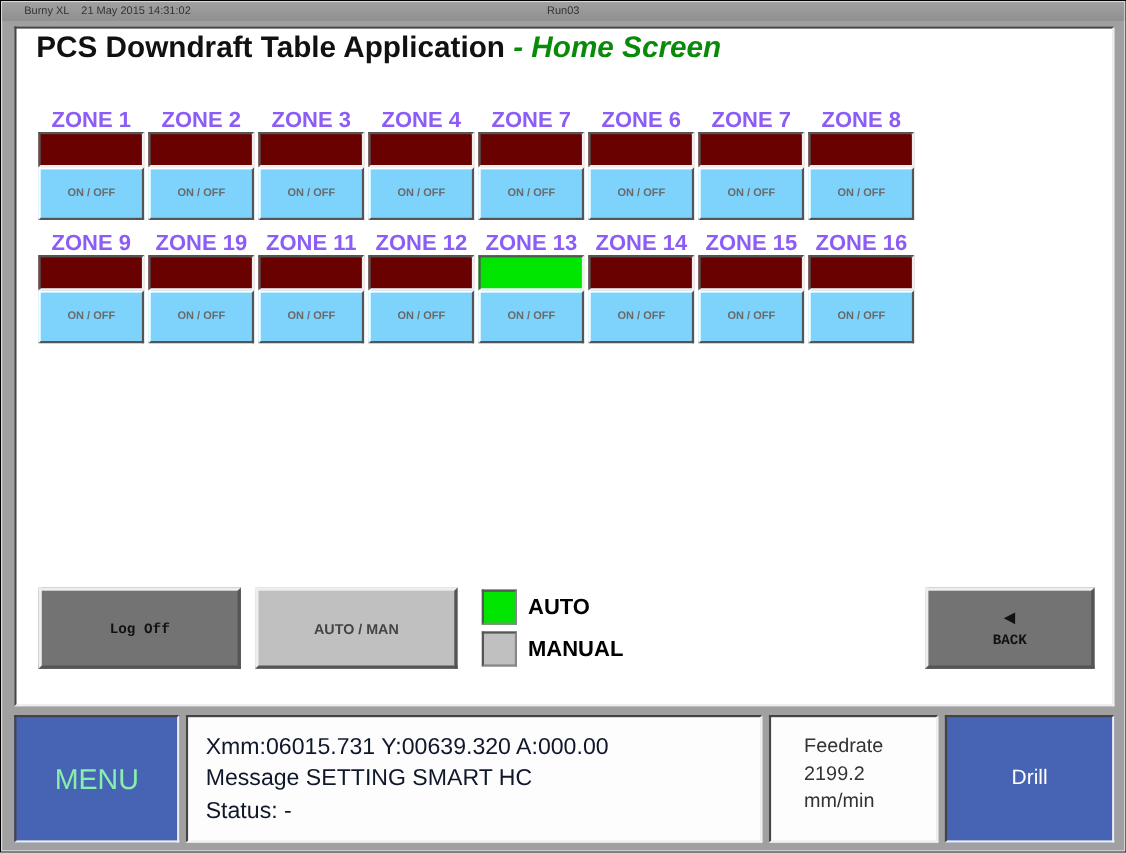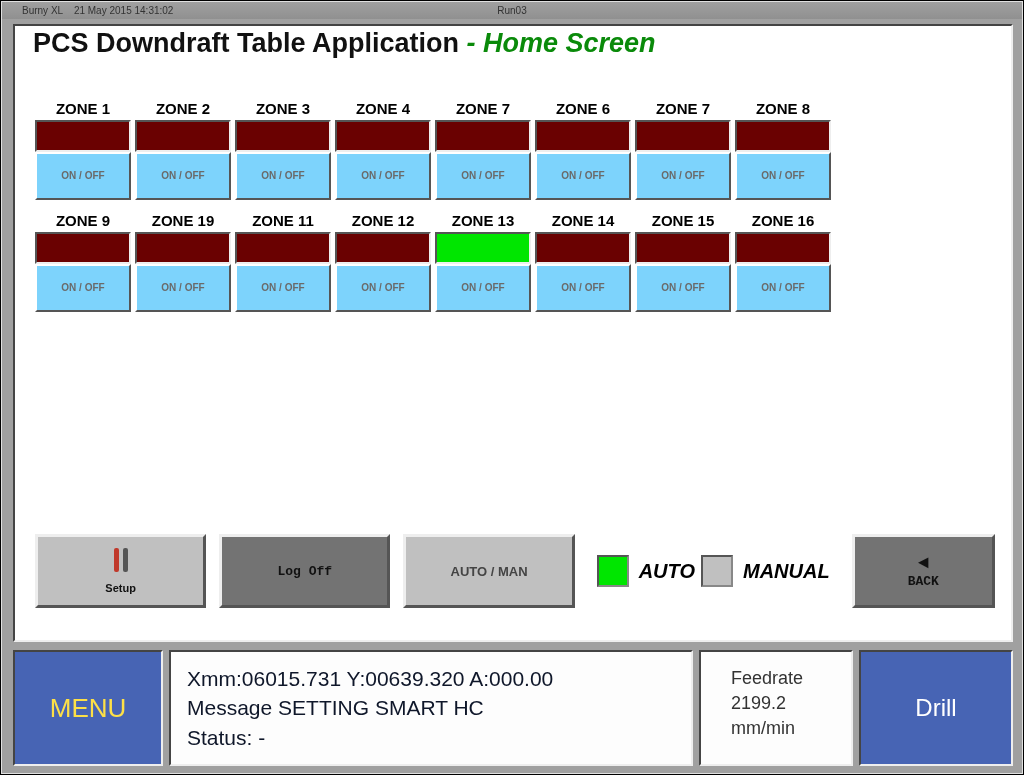--- a/index.html
+++ b/index.html
@@ -62,24 +62,24 @@
     position: absolute;
     left: 20px; top: 72px;
     width: 974px;
   }
   .zone-row { display: flex; margin-bottom: 10px; }
   .zone {
     width: 96px;
     margin-right: 4px;
   }
   .zone-label {
-    font-size: 15px;
+    font-size: 20px;
     font-weight: bold;
     text-align: center;
-    color: #000000;
+    color: #8b5cf6;
     height: 22px;
     line-height: 22px;
   }
   .zone-indicator {
     height: 32px;
     border: 2px solid #888;
     border-top-color: #555; border-left-color: #555;
     border-bottom-color: #eee; border-right-color: #eee;
     background: #6a0101;
   }
@@ -136,23 +136,22 @@
   }
   .setup-btn .icon::after {
     right: 3px; width: 5px; height: 24px; background: #555; border-radius: 2px;
   }
   .setup-btn .label { font-size: 11px; }
 
   .logoff-btn { width: 184px; margin-right: 13px; }
   .automan-btn { width: 184px; margin-right: 22px; color: #444; }
 
   .mode-group {
-    display: flex; flex-direction: row; gap: 6px;
+    display: flex; flex-direction: column; gap: 6px;
     margin-right: 22px;
-    font-style: italic;
   }
   .mode-row { display: flex; align-items: center; gap: 10px; }
   .mode-square {
     width: 32px; height: 32px;
     border: 2px solid #888;
     border-top-color: #555; border-left-color: #555;
     background: #c0c0c0;
   }
   .mode-square.active { background: #00e600; }
   .mode-label { font-size: 20px; font-weight: bold; }
@@ -175,21 +174,21 @@
   }
   .status-box {
     border: 2px solid #999;
     border-top-color: #444; border-left-color: #444;
     border-bottom-color: #eee; border-right-color: #eee;
     height: 100%;
   }
   .menu-box {
     width: 150px;
     background: #4764b4;
-    color: #fde047;
+    color: #86efac;
     font-size: 26px;
     display: flex; align-items: center; justify-content: center;
   }
   .info-box {
     flex: 1;
     background: #fdfdfd;
     color: #0f172a;
     font-size: 21px;
     padding: 12px 16px;
     line-height: 1.4;
@@ -199,21 +198,21 @@
     background: #fdfdfd;
     color: #333;
     font-size: 18px;
     padding: 14px 30px;
     line-height: 1.4;
   }
   .drill-box {
     width: 154px;
     background: #4764b4;
     color: #fff;
-    font-size: 24px;
+    font-size: 19px;
     display: flex; align-items: center; justify-content: center;
   }
 </style>
 </head>
 <body>
 
 <div class="outer-frame">
 
   <div class="titlebar">
     <span class="left">
@@ -311,24 +310,20 @@
           </div>
           <div class="zone">
             <div class="zone-label">ZONE 16</div>
             <div class="zone-indicator"></div>
             <div class="zone-btn">ON / OFF</div>
           </div>
         </div>
       </div>
 
     <div class="bottom-buttons">
-      <div class="ctrl-btn setup-btn">
-        <div class="icon"></div>
-        <div class="label">Setup</div>
-      </div>
       <div class="ctrl-btn yellow logoff-btn">
         <span>Log Off</span>
       </div>
       <div class="ctrl-btn automan-btn">
         <span>AUTO / MAN</span>
       </div>
       <div class="mode-group">
         <div class="mode-row">
           <div id="auto-sq" class="mode-square active"></div>
           <div class="mode-label">AUTO</div>

